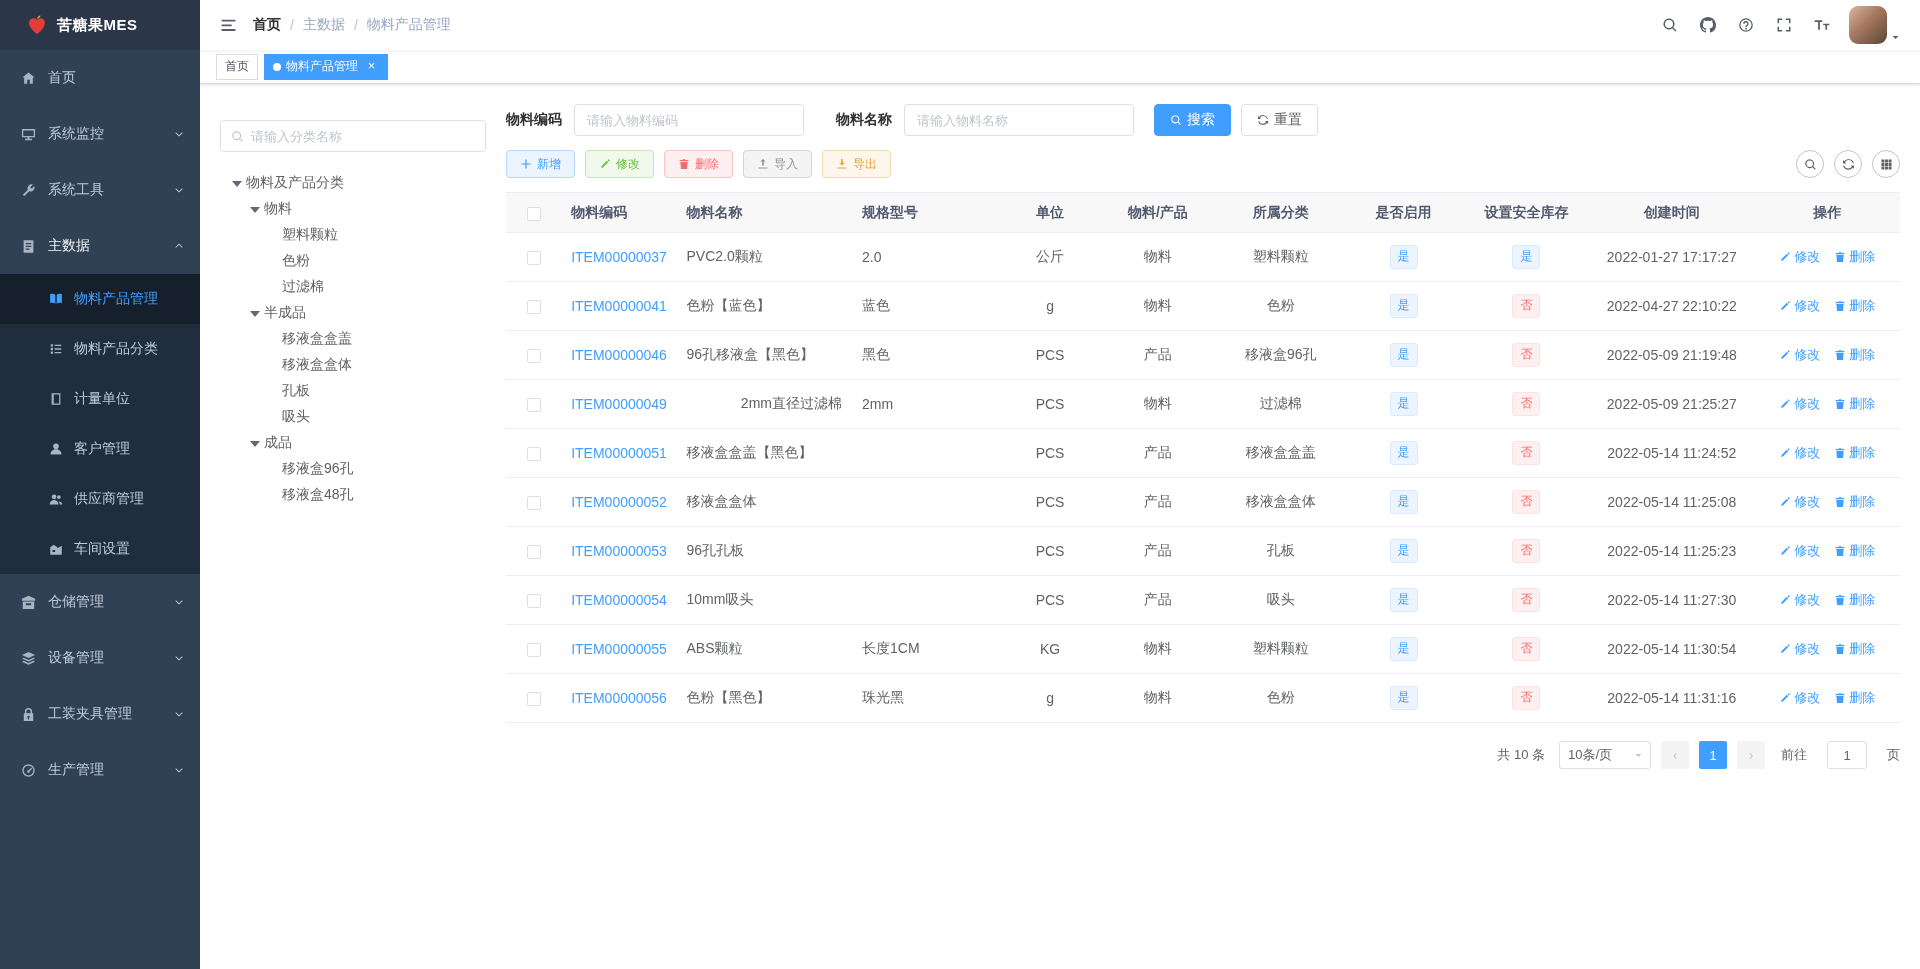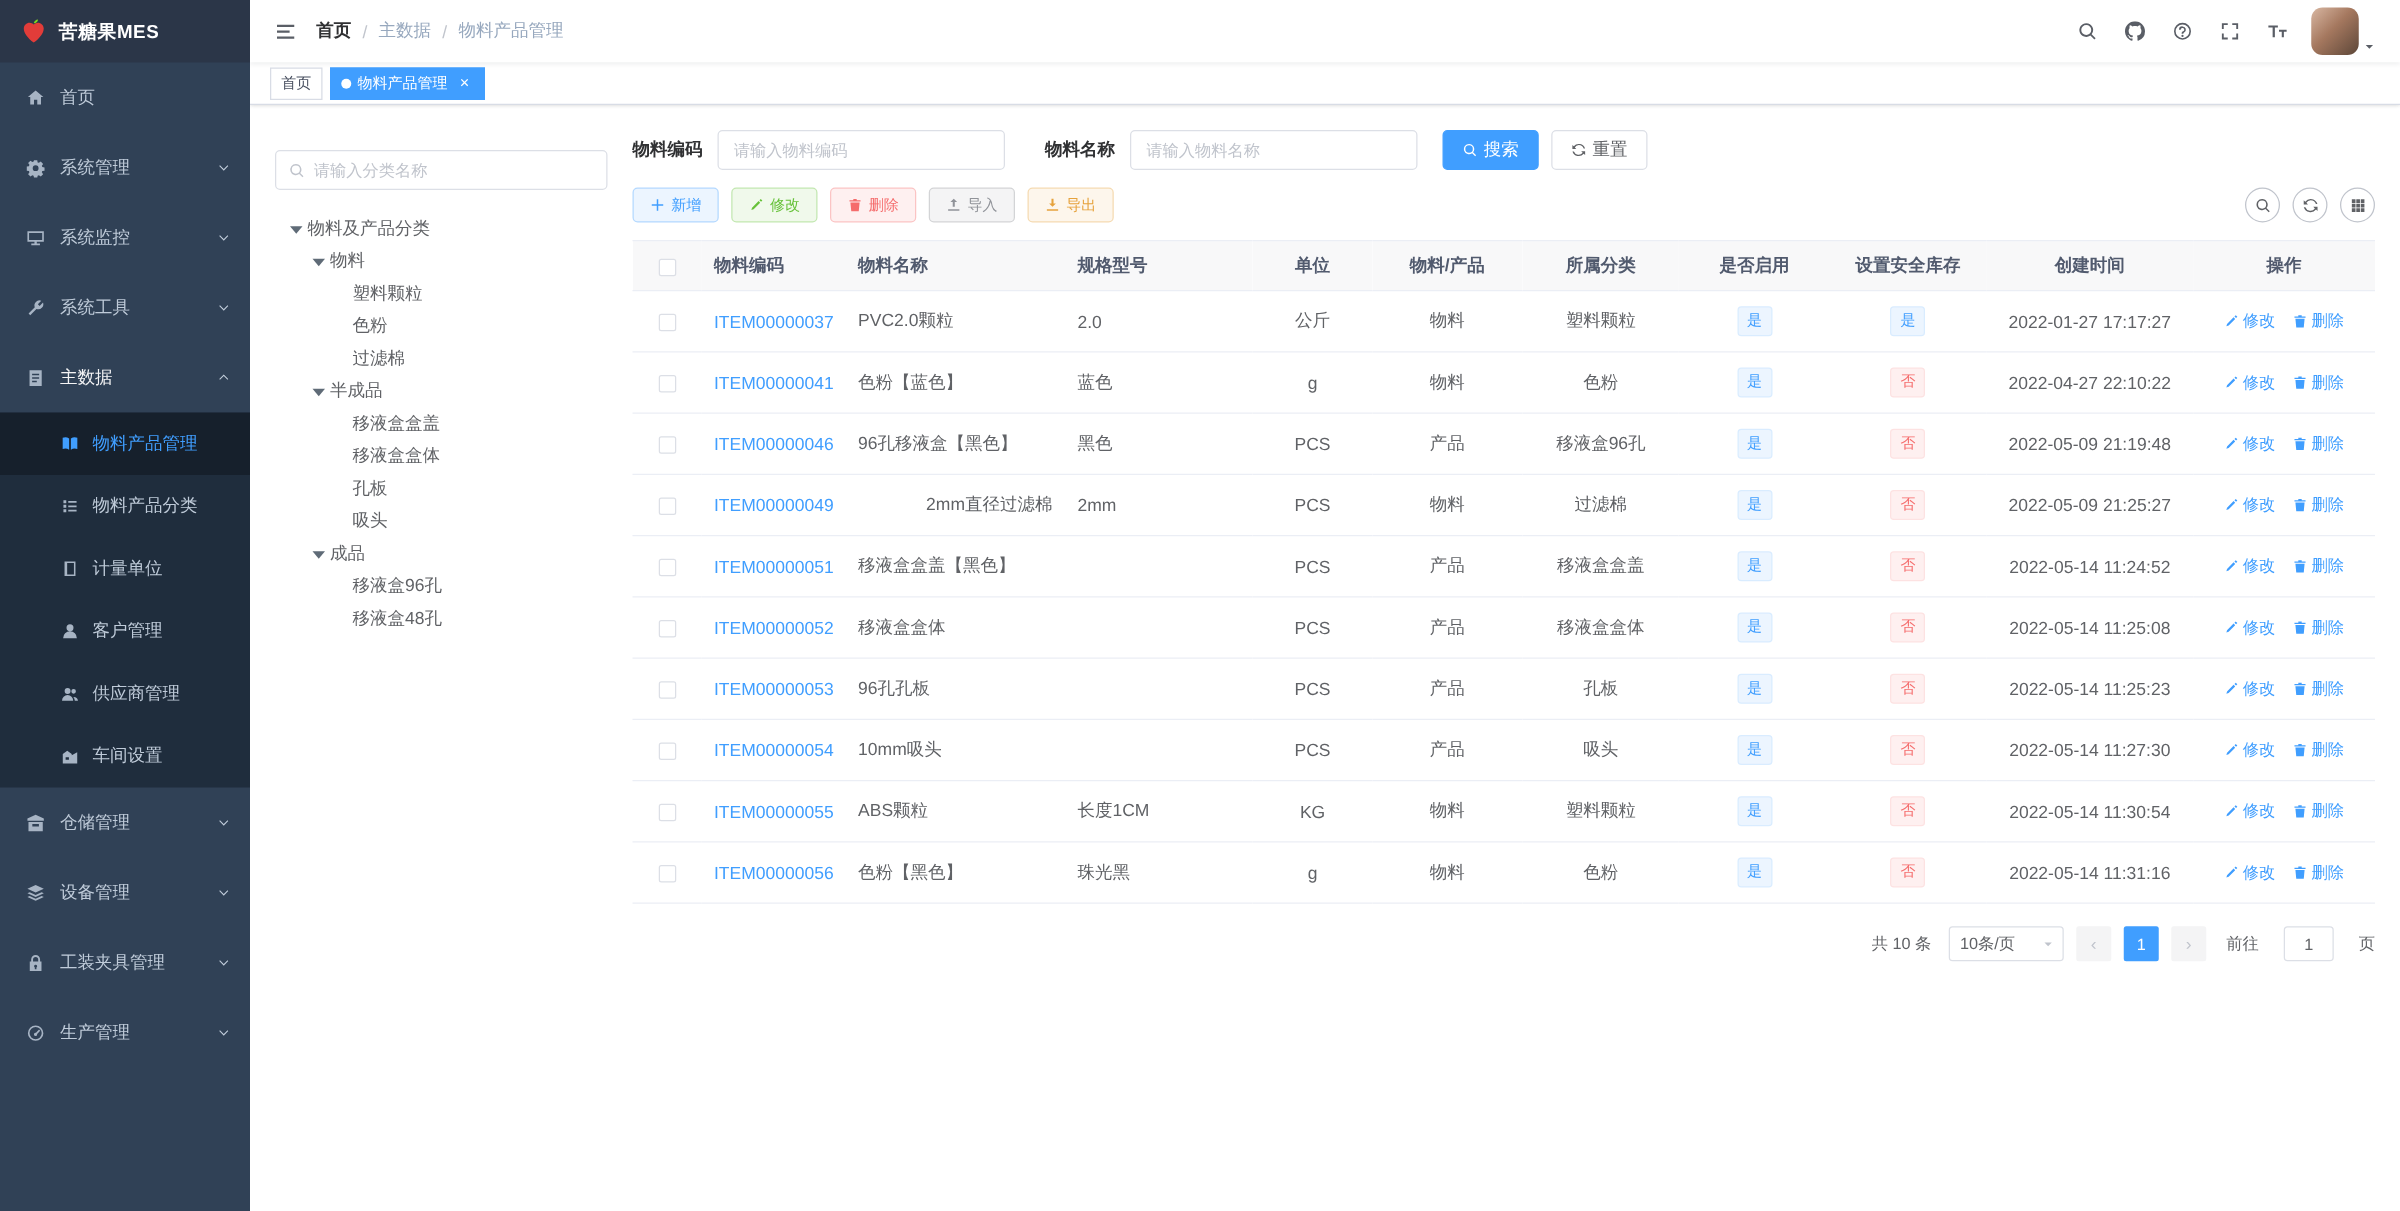--- a/index.html
+++ b/index.html
@@ -8,21 +8,21 @@
     font-family: "Liberation Sans", "DejaVu Sans", sans-serif;
     font-size: 14px; color: #606266; background: #fff; overflow: hidden;
   }
   .icon { display: inline-flex; align-items: center; justify-content: center; }
   .icon svg { display: block; }
   button { font-family: inherit; }
   input { font-family: inherit; }
 
   
   .sidebar { position: fixed; left: 0; top: 0; bottom: 0; width: 200px; background: #304156; z-index: 20; }
-  .logo { height: 50px; display: flex; align-items: center; gap: 9px; padding: 0 16px; background: #2b3648; cursor: pointer; }
+  .logo { height: 50px; display: flex; align-items: center; gap: 9px; padding: 0 26px; background: #2b3648; cursor: pointer; }
   .logo .icon { font-size: 22px; }
   .logo-title { color: #fff; font-weight: 700; font-size: 15px; letter-spacing: .5px; }
   .menu-item { height: 56px; display: flex; align-items: center; padding: 0 16px 0 20px; color: #bfcbd9; cursor: pointer; }
   .menu-item .m-icon { width: 16px; font-size: 15px; color: #a7b4c4; margin-right: 12px; }
   .menu-item.open .menu-label { color: #f4f4f5; }
   .menu-label { font-size: 14px; white-space: nowrap; }
   .menu-arrow { margin-left: auto; font-size: 10px; color: #bfcbd9; }
   .menu-arrow.up svg { transform: rotate(180deg); }
   .submenu { background: #1f2d3d; }
   .submenu-item { height: 50px; display: flex; align-items: center; padding: 0 16px 0 48px; color: #bfcbd9; cursor: pointer; }
@@ -139,33 +139,20 @@
     <span class="logo-title">苦糖果MES</span>
   </div>
   <nav class="menu">
       <div class="menu-item">
         <span class="icon m-icon">
           <svg viewBox="0 0 16 16" width="1em" height="1em" fill="currentColor" aria-hidden="true">
             <path d="M8 1.5 14.6 7h-2v6.5H9.4V9.3H6.6v4.2H3.4V7h-2z"></path>
           </svg>
         </span>
         <span class="menu-label">首页</span>
-      </div>
-      <div class="menu-item">
-        <span class="icon m-icon">
-          <svg viewBox="0 0 16 16" width="1em" height="1em" fill="currentColor" aria-hidden="true">
-            <path fill-rule="evenodd" d="M6.6 1.2h2.8l.3 1.9 1.1.4 1.6-1.1 2 2-1.1 1.6.4 1.1 1.9.3v2.8l-1.9.3-.4 1.1 1.1 1.6-2 2-1.6-1.1-1.1.4-.3 1.9H6.6l-.3-1.9-1.1-.4-1.6 1.1-2-2 1.1-1.6-.4-1.1-1.9-.3V6.6l1.9-.3.4-1.1-1.1-1.6 2-2 1.6 1.1 1.1-.4zM8 5.5a2.5 2.5 0 1 0 0 5 2.5 2.5 0 0 0 0-5z"></path>
-          </svg>
-        </span>
-        <span class="menu-label">系统管理</span>
-        <span class="icon menu-arrow">
-          <svg viewBox="0 0 16 16" width="1em" height="1em" fill="currentColor" aria-hidden="true">
-            <path fill-rule="evenodd" d="M3.2 5.2 8 10l4.8-4.8 1 1L8 12 2.2 6.2z"></path>
-          </svg>
-        </span>
       </div>
       <div class="menu-item">
         <span class="icon m-icon">
           <svg viewBox="0 0 16 16" width="1em" height="1em" fill="currentColor" aria-hidden="true">
             <path fill-rule="evenodd" d="M1 2.2h14v8.8H9v1.6h2.7v1.4H4.3v-1.4H7v-1.6H1zm1.4 1.4v6h11.2v-6z"></path>
           </svg>
         </span>
         <span class="menu-label">系统监控</span>
         <span class="icon menu-arrow">
           <svg viewBox="0 0 16 16" width="1em" height="1em" fill="currentColor" aria-hidden="true">

